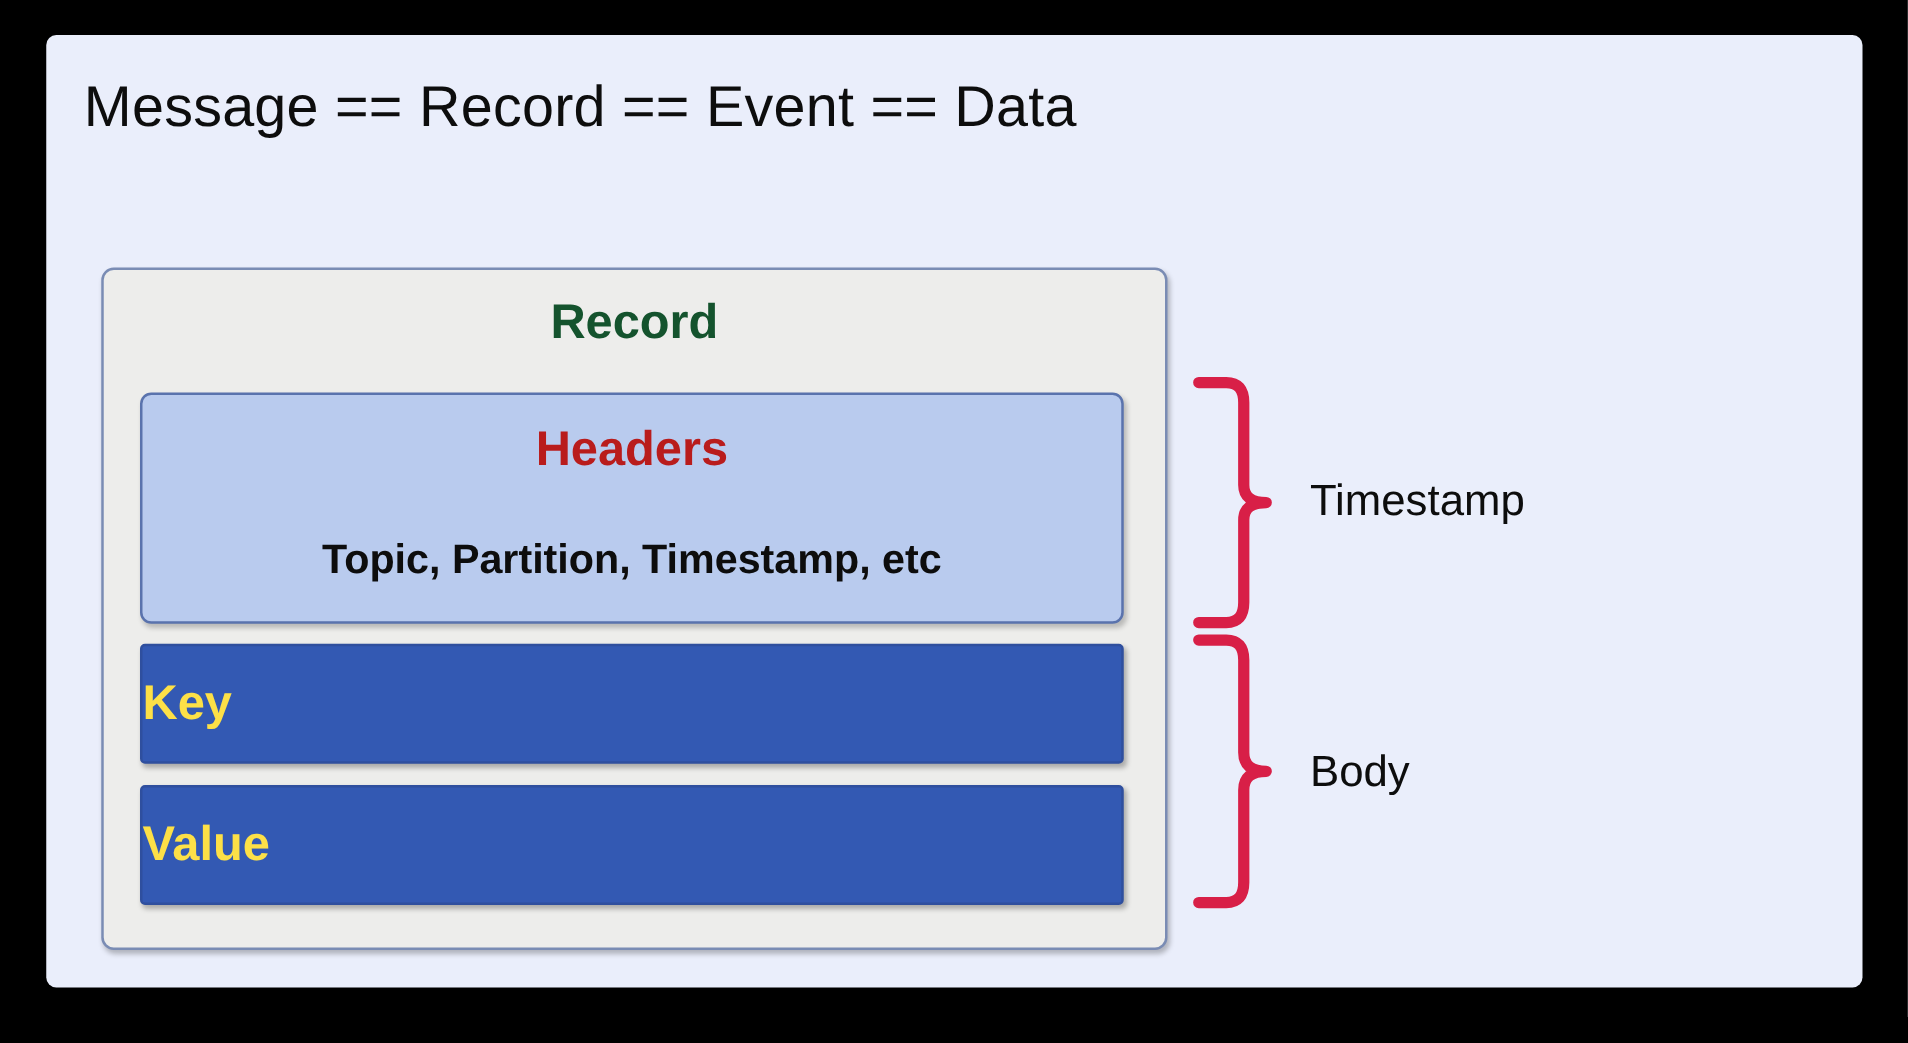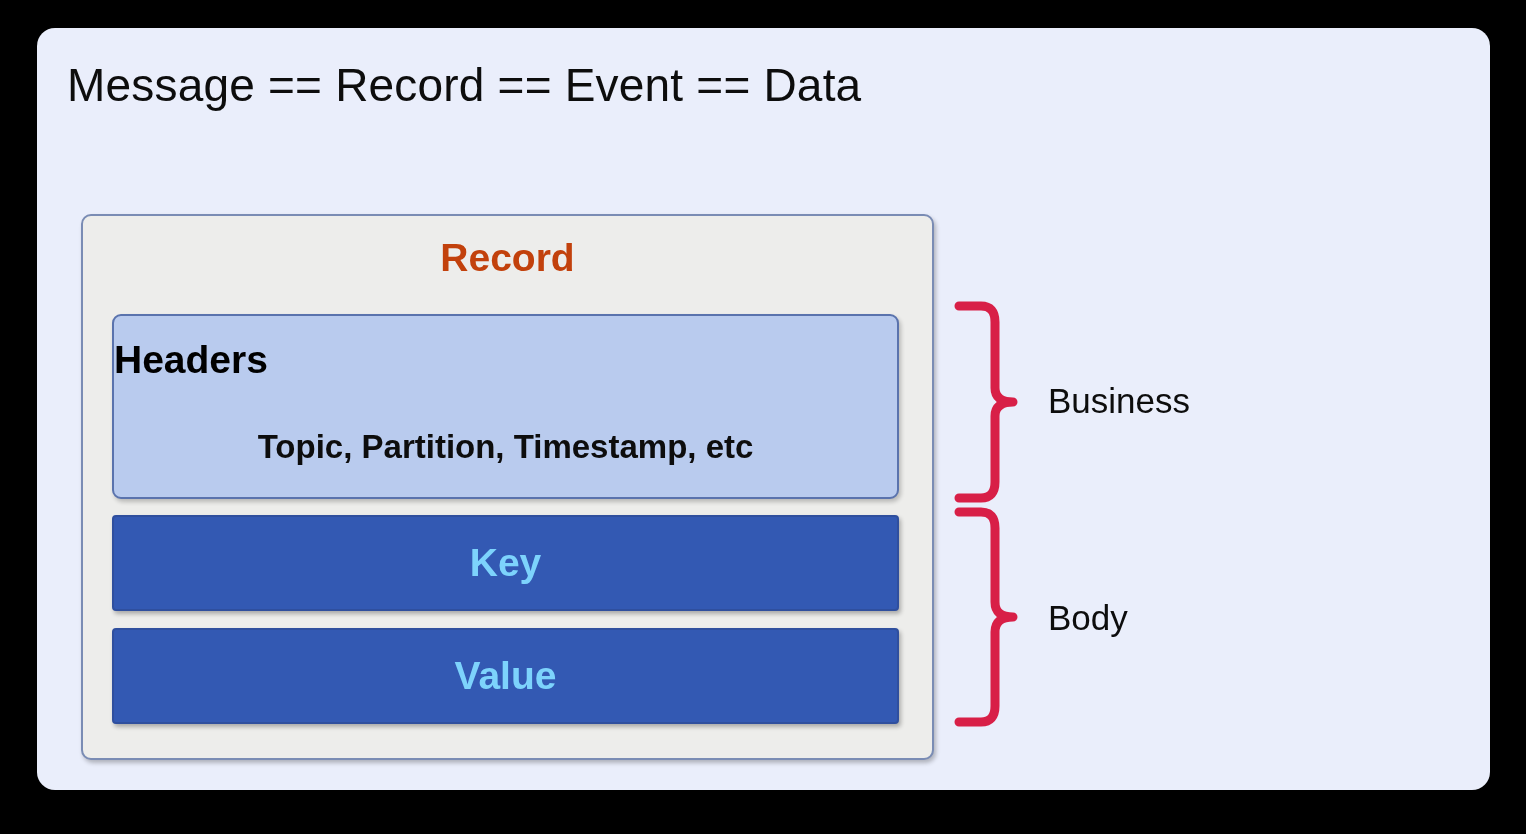--- a/index.html
+++ b/index.html
@@ -25,21 +25,21 @@
   }
 
   
   #card {
     position: absolute;
     left: 37px;
     top: 28px;
     width: 1453px;
     height: 762px;
     background: #eaeefb;
-    border-radius: 18px;
+    border-radius: 8px;
     overflow: hidden;
   }
 
   
   #title {
     position: absolute;
     left: 30px;
     top: 30px;
     font-size: 46px;
     font-weight: 400;
@@ -63,44 +63,45 @@
   }
 
   #record-label {
     position: absolute;
     left: 0;
     top: 20px;
     width: 100%;
     text-align: center;
     font-size: 39px;
     font-weight: bold;
-    color: #c2410c;
+    color: #14532d;
   }
 
   
   #headers-box {
     position: absolute;
     left: 29px;
     top: 98px;
     width: 787px;
     height: 185px;
     background: #b9cbee;
     border: 2px solid #5a73ad;
     border-radius: 9px;
     box-shadow: 2px 3px 4px rgba(0,0,0,0.22);
     box-sizing: border-box;
   }
   #headers-title {
     position: absolute;
     left: 0;
     top: 22px;
     width: 100%;
+    text-align: center;
     font-size: 39px;
     font-weight: bold;
-    color: #000000;
+    color: #b91c1c;
   }
   #headers-sub {
     position: absolute;
     left: 0;
     top: 112px;
     width: 100%;
     text-align: center;
     font-size: 33px;
     font-weight: 700;
     color: #0d0d0d;
@@ -120,24 +121,23 @@
   }
   #key-box   { top: 299px; }
   #value-box { top: 412px; text-decoration: underline; }
 
   .kv-label {
     position: absolute;
     left: 0;
     top: 50%;
     transform: translateY(-50%);
     width: 100%;
-    text-align: center;
     font-size: 39px;
     font-weight: bold;
-    color: #7dd3fc;
+    color: #fde047;
   }
 
   
   .brace {
     position: absolute;
     overflow: visible;
   }
   #brace-metadata { left: 918px; top: 272px;  width: 62px;  height: 204px; }
   #brace-body     { left: 918px; top: 478px;  width: 62px;  height: 222px; }
 
@@ -182,19 +182,19 @@
     </div>
 
     <svg id="brace-metadata" class="brace" viewBox="0 0 62 204" preserveAspectRatio="none">
       <path d="M 4 6 L 26 6 Q 40 6 40 22 L 40 88 Q 40 102 58 102 Q 40 102 40 116 L 40 182 Q 40 198 26 198 L 4 198" fill="none" stroke="#d81f47" stroke-width="9" stroke-linecap="round" stroke-linejoin="round"></path>
     </svg>
 
     <svg id="brace-body" class="brace" viewBox="0 0 62 222" preserveAspectRatio="none">
       <path d="M 4 6 L 26 6 Q 40 6 40 22 L 40 96 Q 40 111 58 111 Q 40 111 40 126 L 40 200 Q 40 216 26 216 L 4 216" fill="none" stroke="#d81f47" stroke-width="9" stroke-linecap="round" stroke-linejoin="round"></path>
     </svg>
 
-    <div id="label-metadata" class="annotation">Business</div>
+    <div id="label-metadata" class="annotation">Timestamp</div>
 
     <div id="label-body" class="annotation">Body</div>
 
 
   </div>
 </div>
 
 </body></html>

